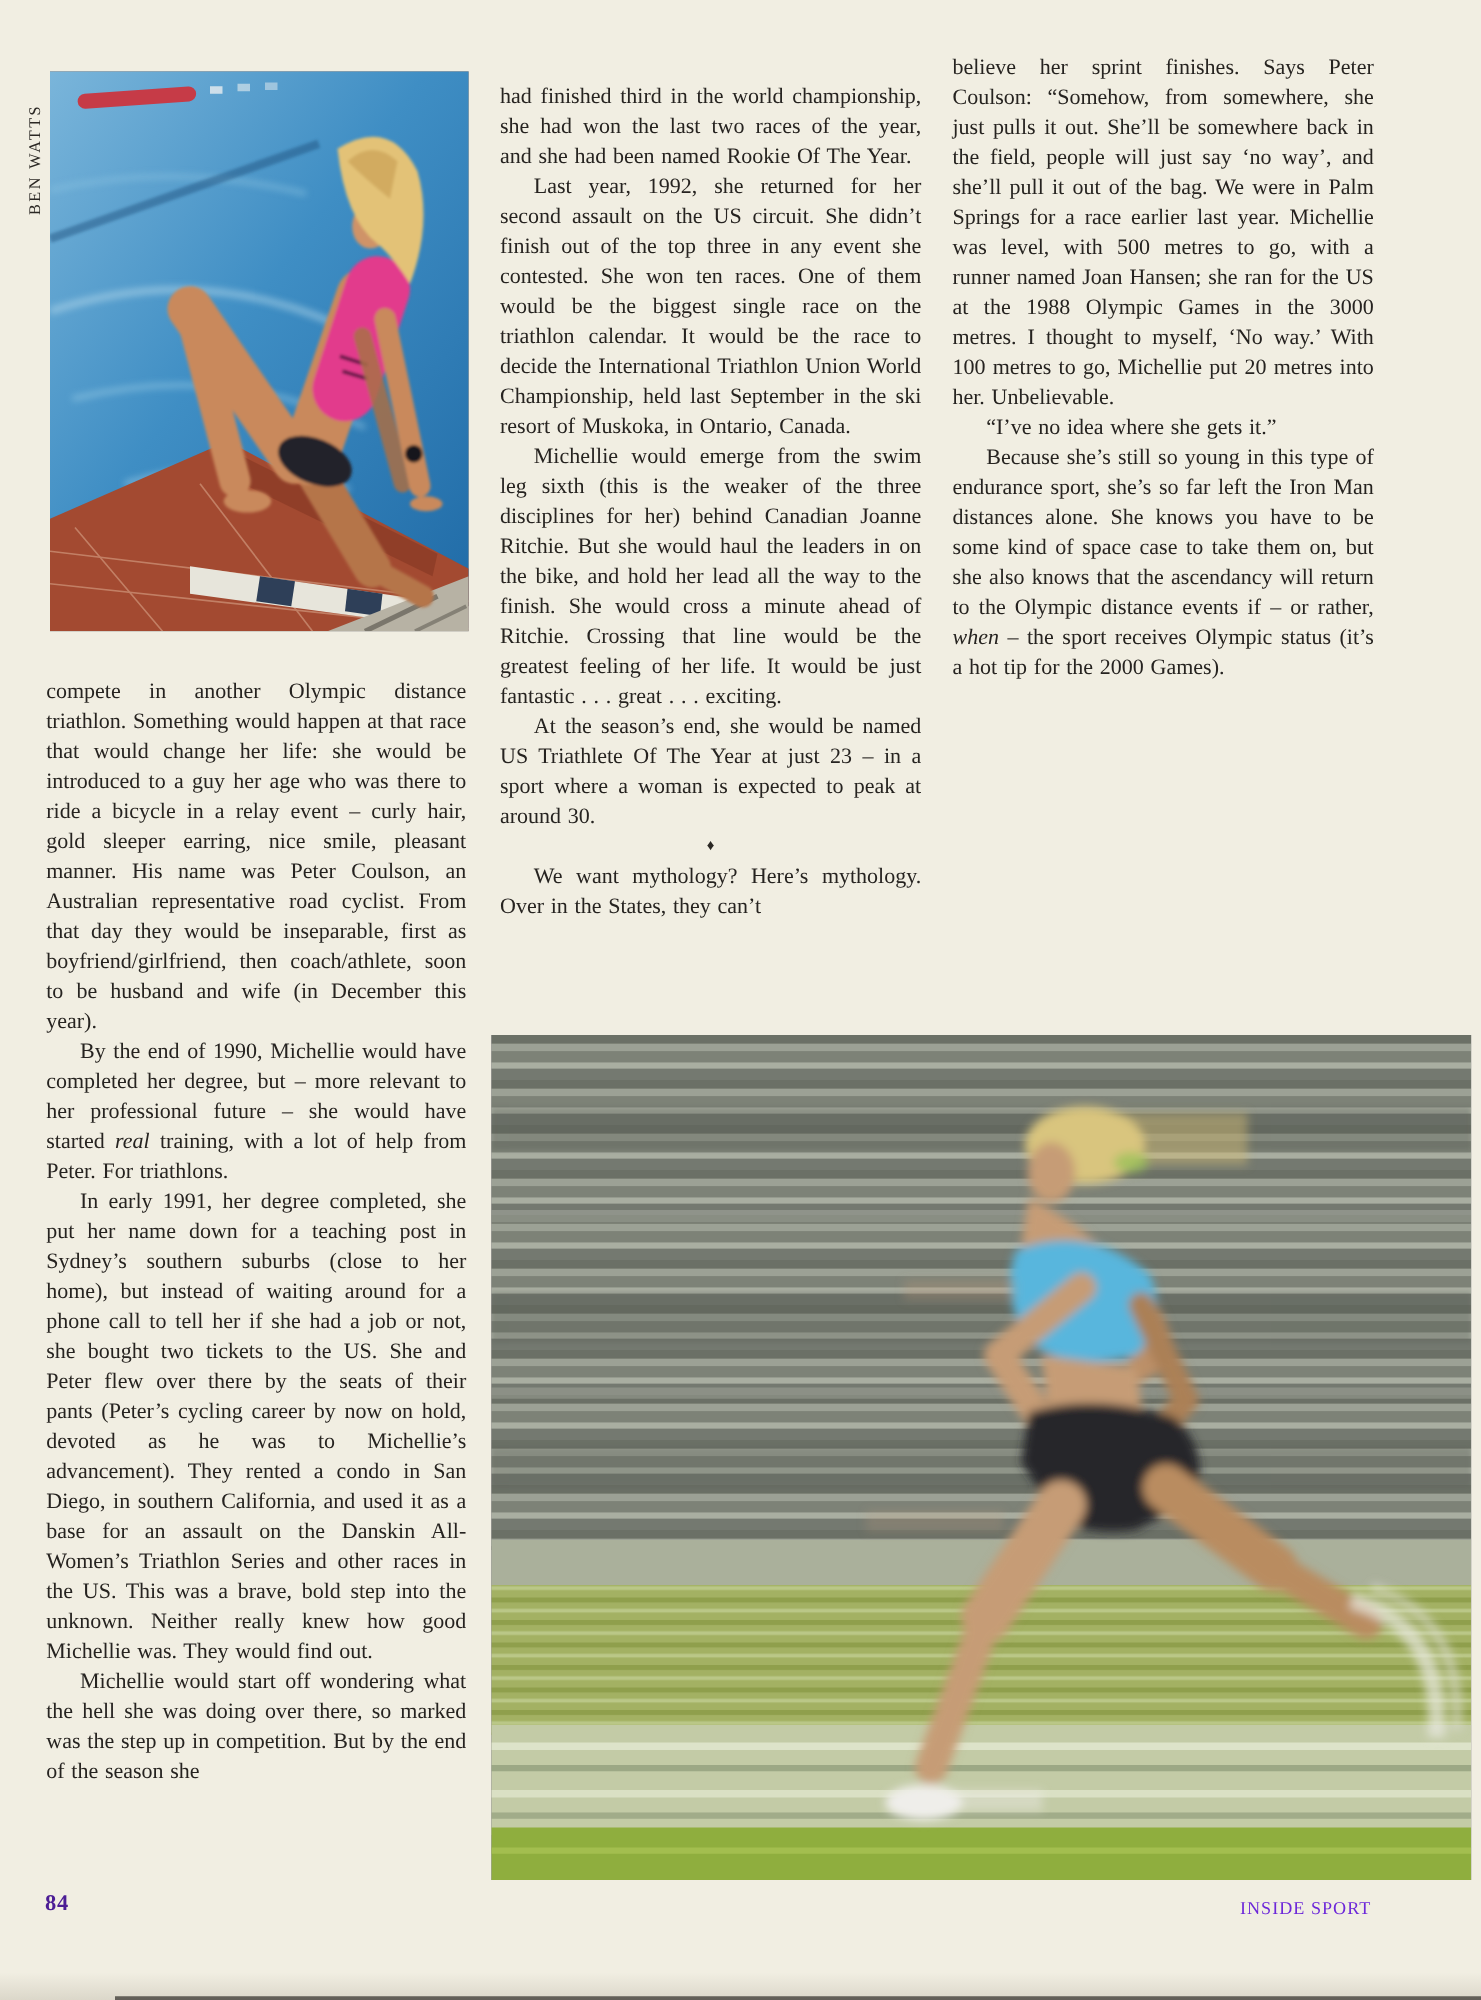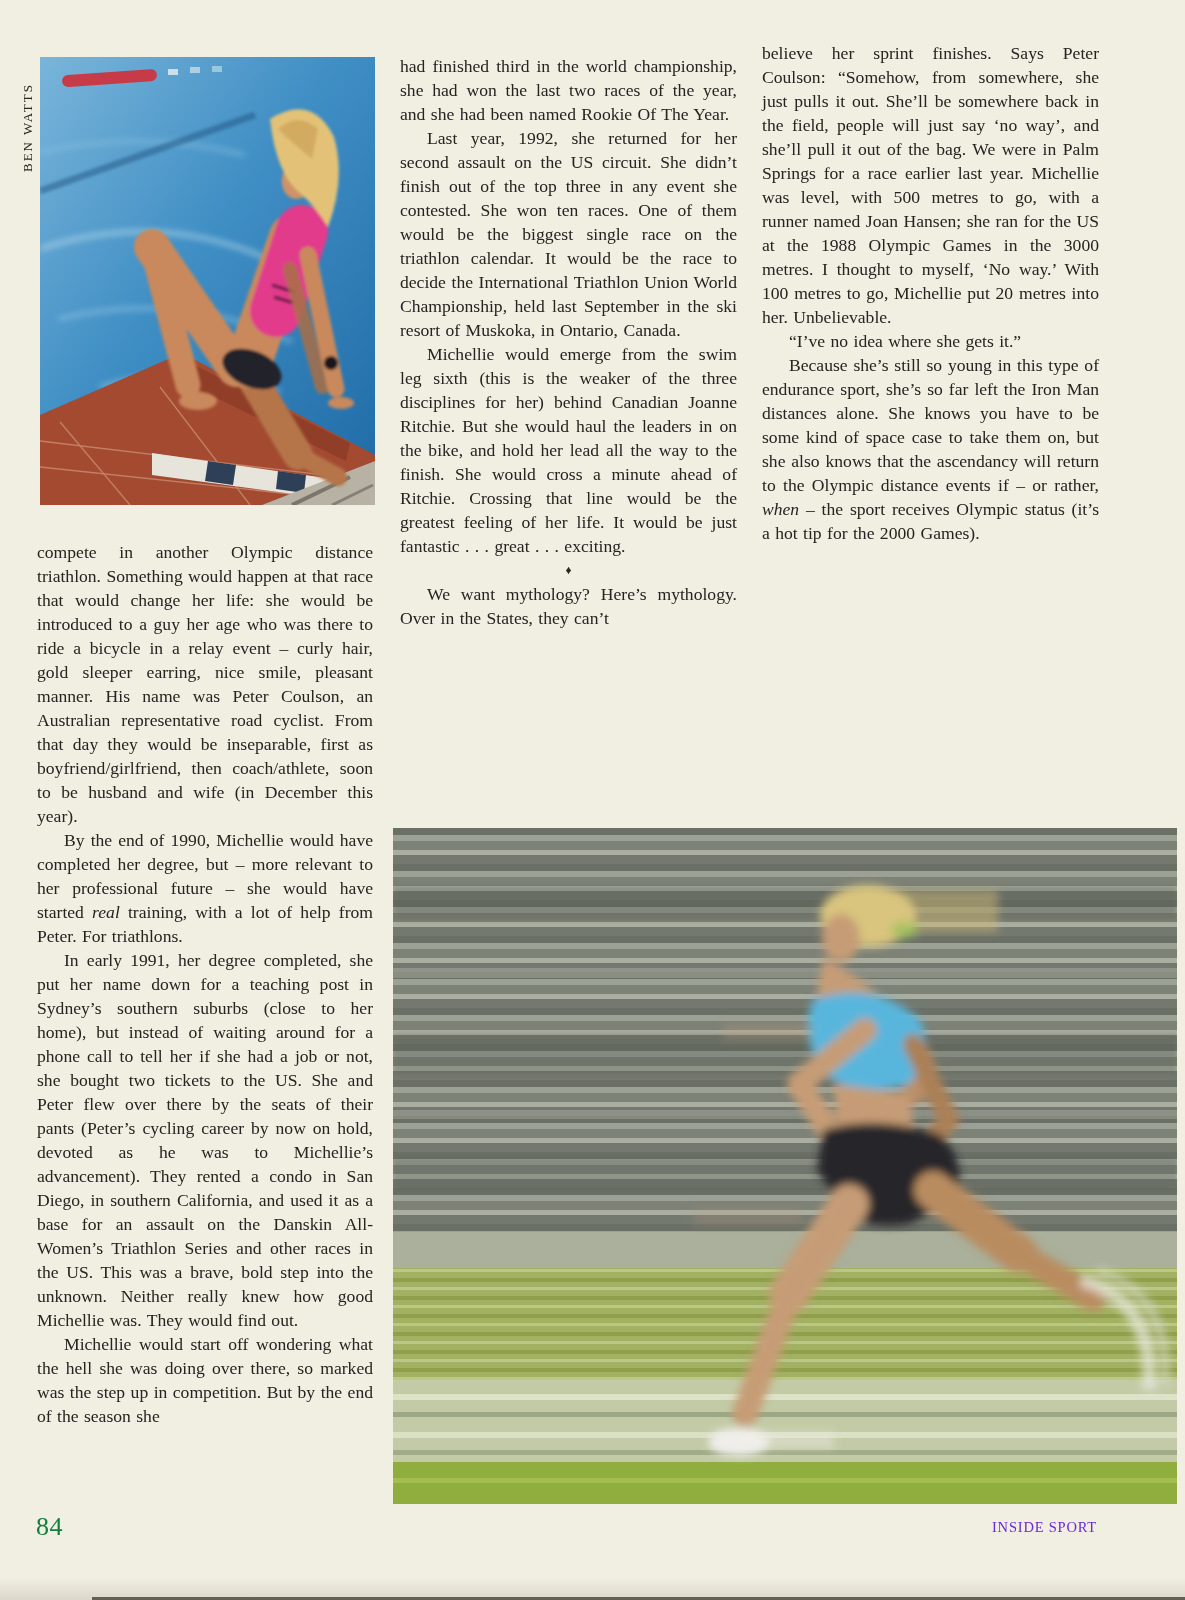--- a/index.html
+++ b/index.html
@@ -20,31 +20,31 @@
   }
   .photo{position:absolute;overflow:hidden;background:#888;}
   .photo-pool{left:40px;top:57px;width:335px;height:448px;}
   .photo-runner{left:393px;top:828px;width:784px;height:676px;}
   .photo svg{display:block;width:100%;height:100%;}
   .col{
     position:absolute;width:337px;text-align:justify;
     font-size:17.6px;line-height:24px;word-spacing:1px;
   }
   .col-1{left:37px;top:540px;width:336px;}
-  .col-2{left:400px;top:54px;}
+  .col-2{left:400px;top:64px;}
   .col-3{left:762px;top:41px;}
   .col p{margin:0;}
   .col p.indent{text-indent:27px;}
   .col em{}
   .diamond{
     text-align:center;font-size:12px;line-height:24px;color:#2b2824;
   }
   .footer-pagenum{
     position:absolute;left:36px;top:1512px;
-    font-size:26px;font-weight:normal;color:#15803d;letter-spacing:.5px;
+    font-size:18px;font-weight:bold;color:#4c1d95;letter-spacing:.5px;
   }
   .footer-brand{
     position:absolute;right:88px;top:1519px;
     font-size:14.5px;color:#6d28d9;letter-spacing:.8px;
   }
   .scan-edge{
     position:absolute;left:92px;right:0;bottom:0;height:3px;
     background:#3a3731;opacity:.75;
   }
   .scan-shade{
@@ -136,20 +136,21 @@
       <p class="indent">By the end of 1990, Michellie would have completed her degree, but – more relevant to her professional future – she would have started <em>real</em> training, with a lot of help from Peter. For triathlons.</p>
       <p class="indent">In early 1991, her degree completed, she put her name down for a teaching post in Sydney’s southern suburbs (close to her home), but instead of waiting around for a phone call to tell her if she had a job or not, she bought two tickets to the US. She and Peter flew over there by the seats of their pants (Peter’s cycling career by now on hold, devoted as he was to Michellie’s advancement). They rented a condo in San Diego, in southern California, and used it as a base for an assault on the Danskin All-Women’s Triathlon Series and other races in the US. This was a brave, bold step into the unknown. Neither really knew how good Michellie was. They would find out.</p>
       <p class="indent">Michellie would start off wondering what the hell she was doing over there, so marked was the step up in competition. But by the end of the season she</p>
     </div>
 
   <div class="col col-2">
     <div>
         <p>had finished third in the world championship, she had won the last two races of the year, and she had been named Rookie Of The Year.</p>
         <p class="indent">Last year, 1992, she returned for her second assault on the US circuit. She didn’t finish out of the top three in any event she contested. She won ten races. One of them would be the biggest single race on the triathlon calendar. It would be the race to decide the International Triathlon Union World Championship, held last September in the ski resort of Muskoka, in Ontario, Canada.</p>
         <p class="indent">Michellie would emerge from the swim leg sixth (this is the weaker of the three disciplines for her) behind Canadian Joanne Ritchie. But she would haul the leaders in on the bike, and hold her lead all the way to the finish. She would cross a minute ahead of Ritchie. Crossing that line would be the greatest feeling of her life. It would be just fantastic . . . great . . . exciting.</p>
+        <p class="indent">At the season’s end, she would be named US Triathlete Of The Year at just 23 – in a sport where a woman is expected to peak at around 30.</p>
       </div>
     <div class="diamond">♦</div>
     <div>
         <p class="indent">We want mythology? Here’s mythology. Over in the States, they can’t</p>
       </div>
   </div>
 
   <div class="col col-3">
       <p>believe her sprint finishes. Says Peter Coulson: “Somehow, from somewhere, she just pulls it out. She’ll be somewhere back in the field, people will just say ‘no way’, and she’ll pull it out of the bag. We were in Palm Springs for a race earlier last year. Michellie was level, with 500 metres to go, with a runner named Joan Hansen; she ran for the US at the 1988 Olympic Games in the 3000 metres. I thought to myself, ‘No way.’ With 100 metres to go, Michellie put 20 metres into her. Unbelievable.</p>
       <p class="indent">“I’ve no idea where she gets it.”</p>

